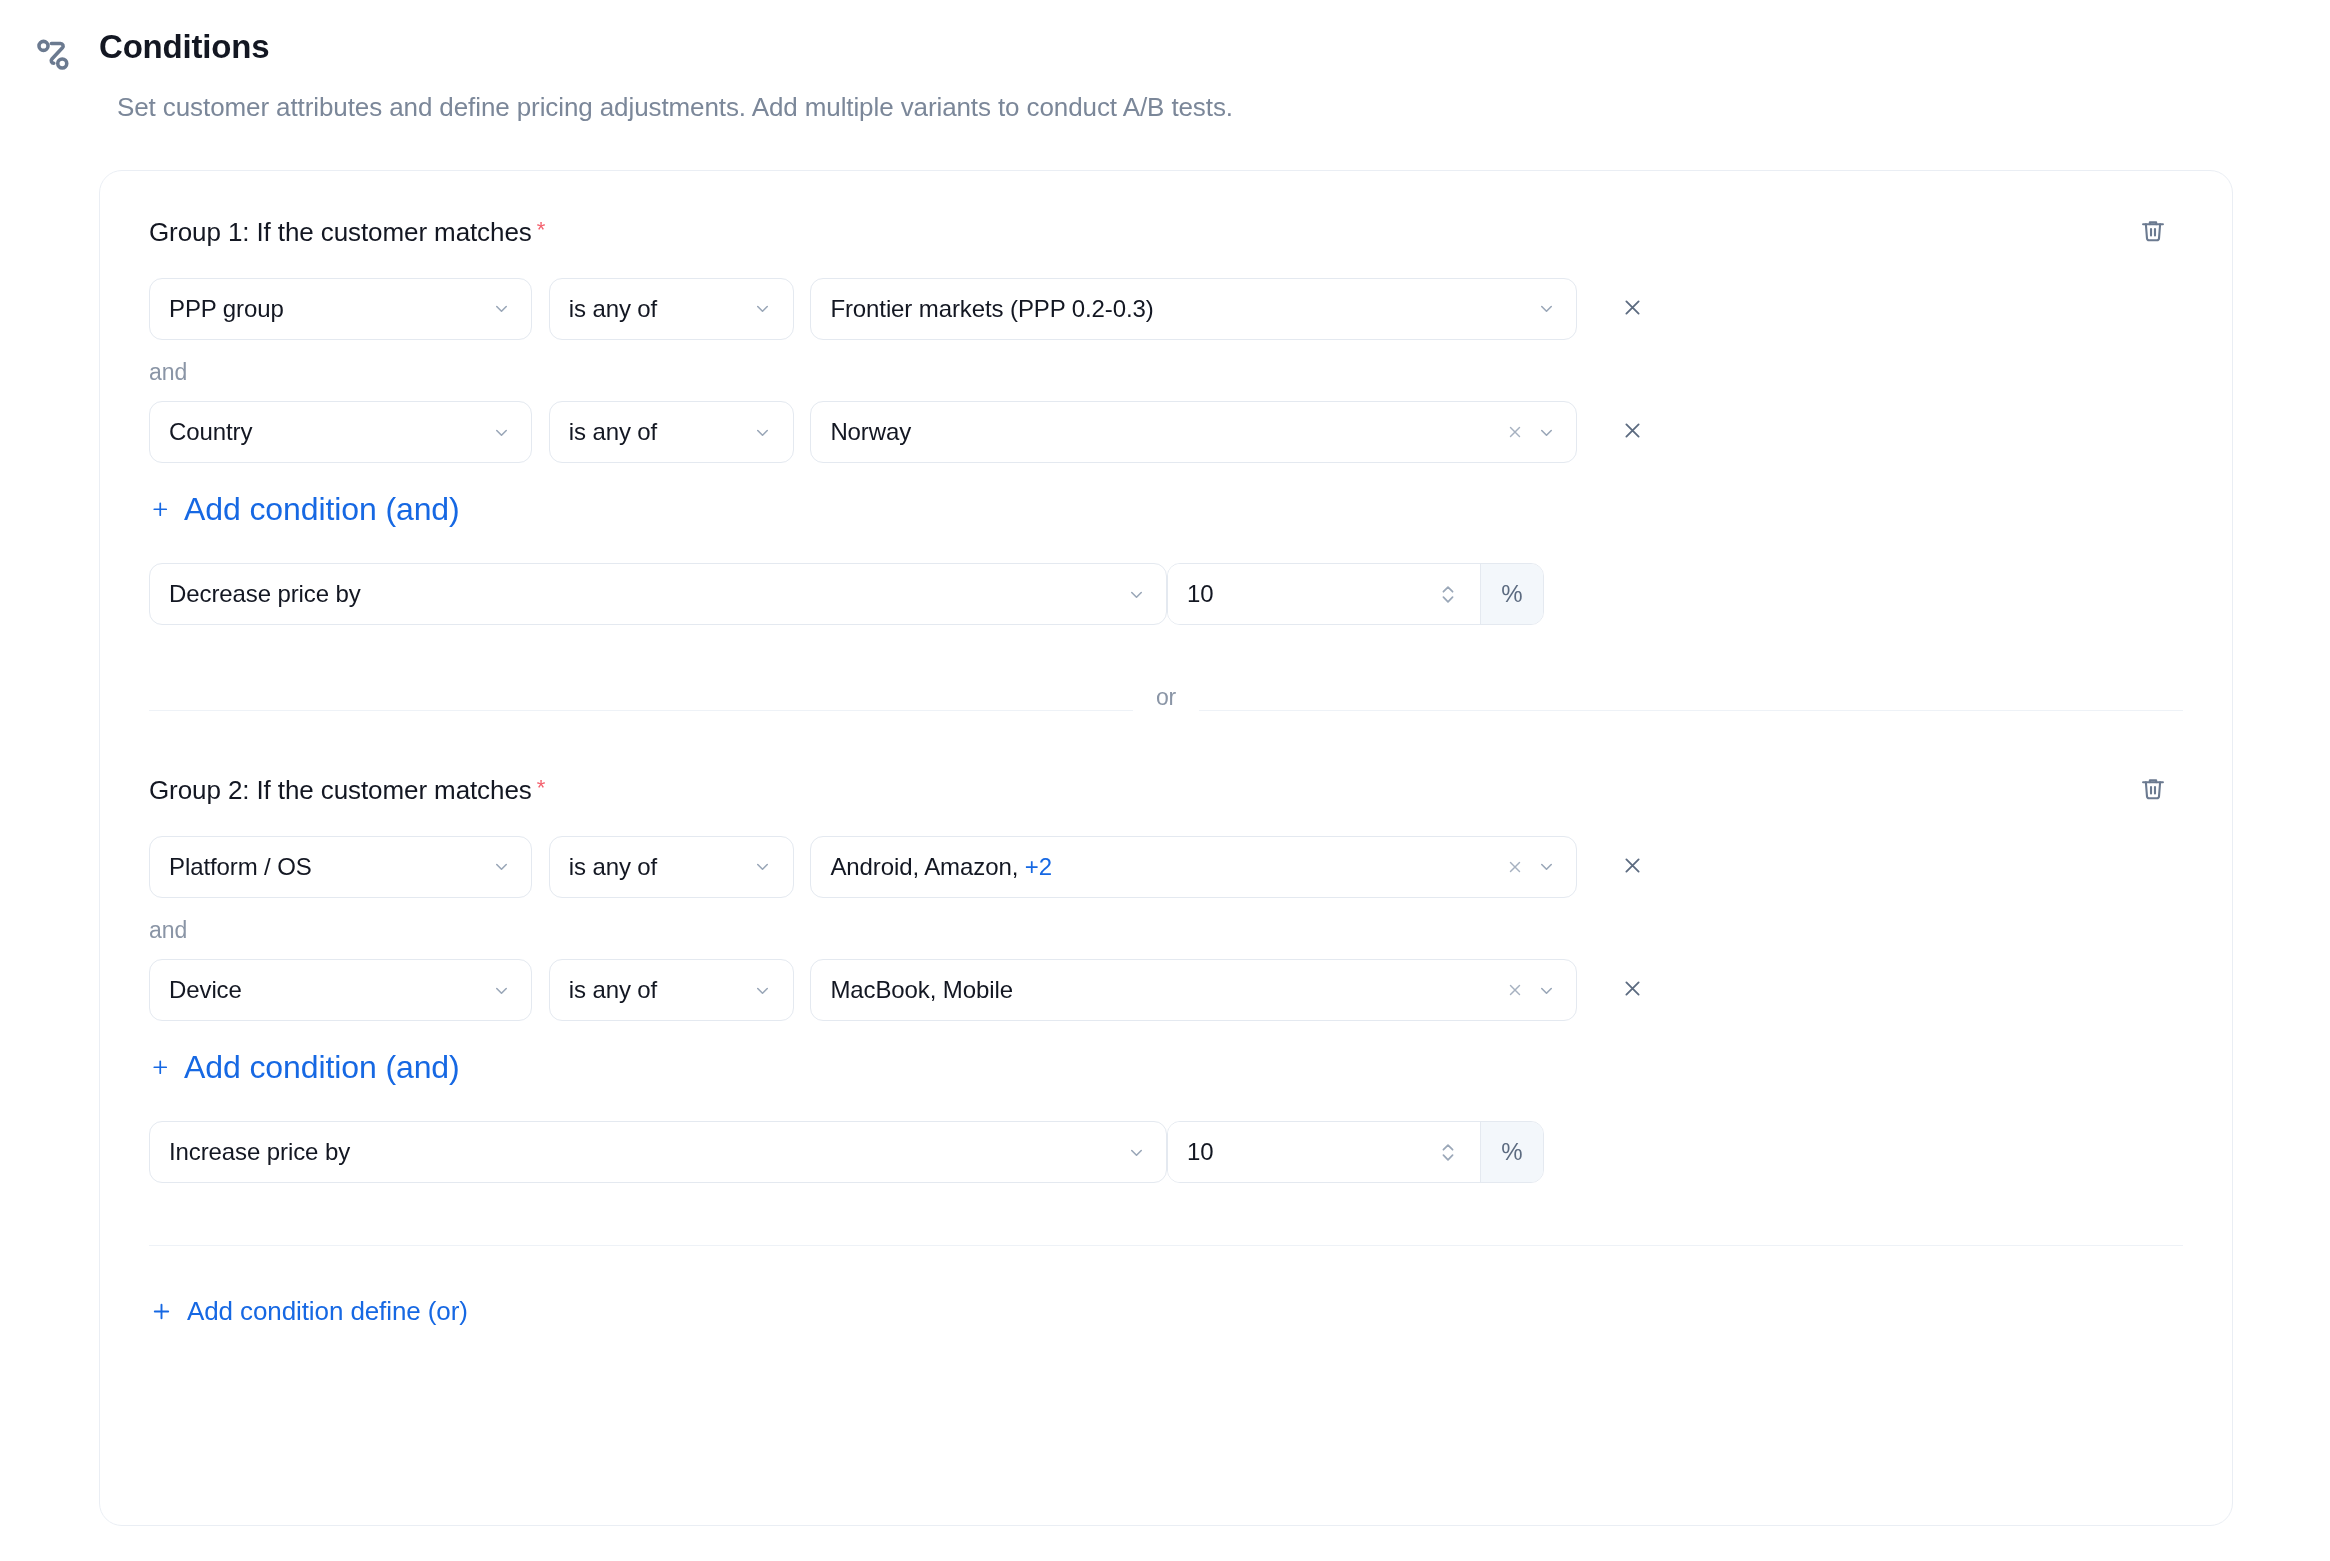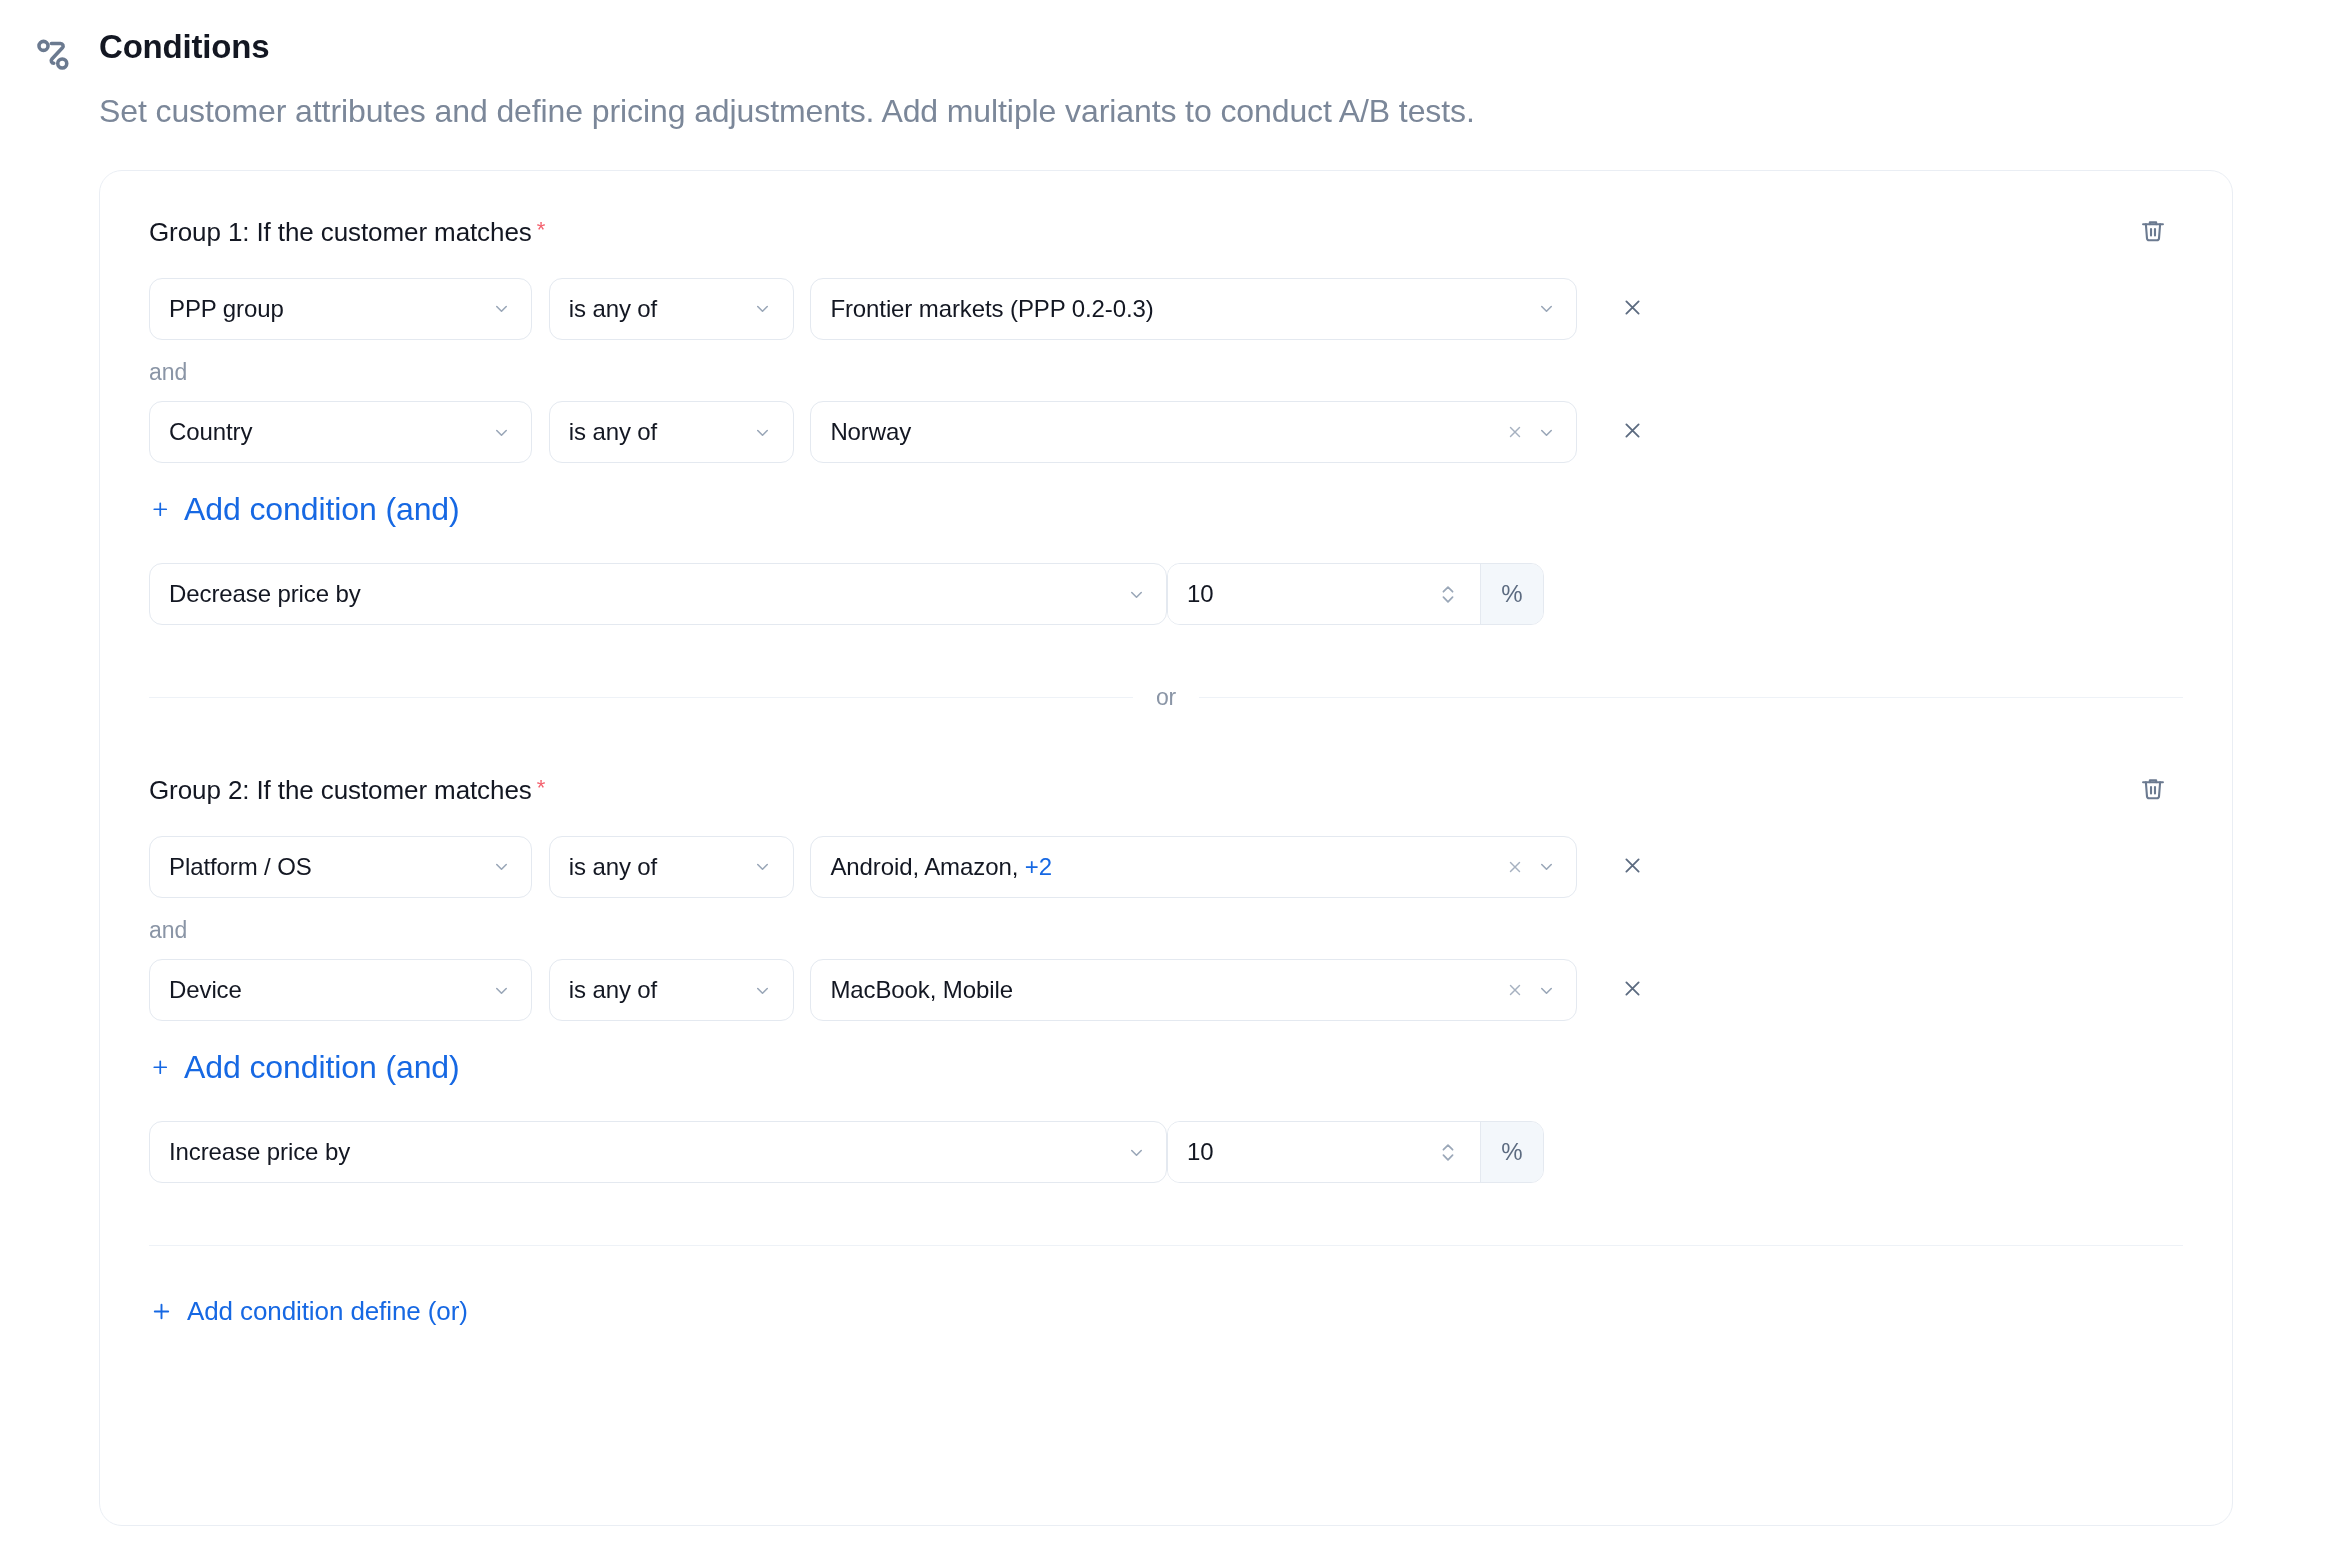--- a/index.html
+++ b/index.html
@@ -51,23 +51,23 @@
     left:99px;
     top:29.5px;
     font-size:33px;
     font-weight:700;
     letter-spacing:-0.2px;
     color:var(--ink);
     line-height:1;
   }
   .hdr-sub{
     position:absolute;
-    left:99px;
+    left:117px;
     top:92px;
-    font-size:32px;
+    font-size:26px;
     font-weight:400;
     color:#7b8799;
     line-height:1.2;
     letter-spacing:-0.1px;
   }
 
   
   .card{
     position:absolute;
     left:99px;
@@ -228,21 +228,21 @@
     border-left:1.3px solid var(--border);
     display:flex;align-items:center;justify-content:center;
     font-size:24px;
     color:#5c6b80;
     cursor:pointer;
   }
 
   
   .or-divider{
     display:flex;
-    align-items:center;
+    align-items:flex-end;
     gap:23px;
     margin:59px 0 50px 0;
   }
   .or-divider .line{
     flex:1;height:1.3px;background:#eef2f7;
   }
   .or-divider .or-txt{
     font-size:23px;color:#8a95a6;letter-spacing:-0.1px;
   }
 

